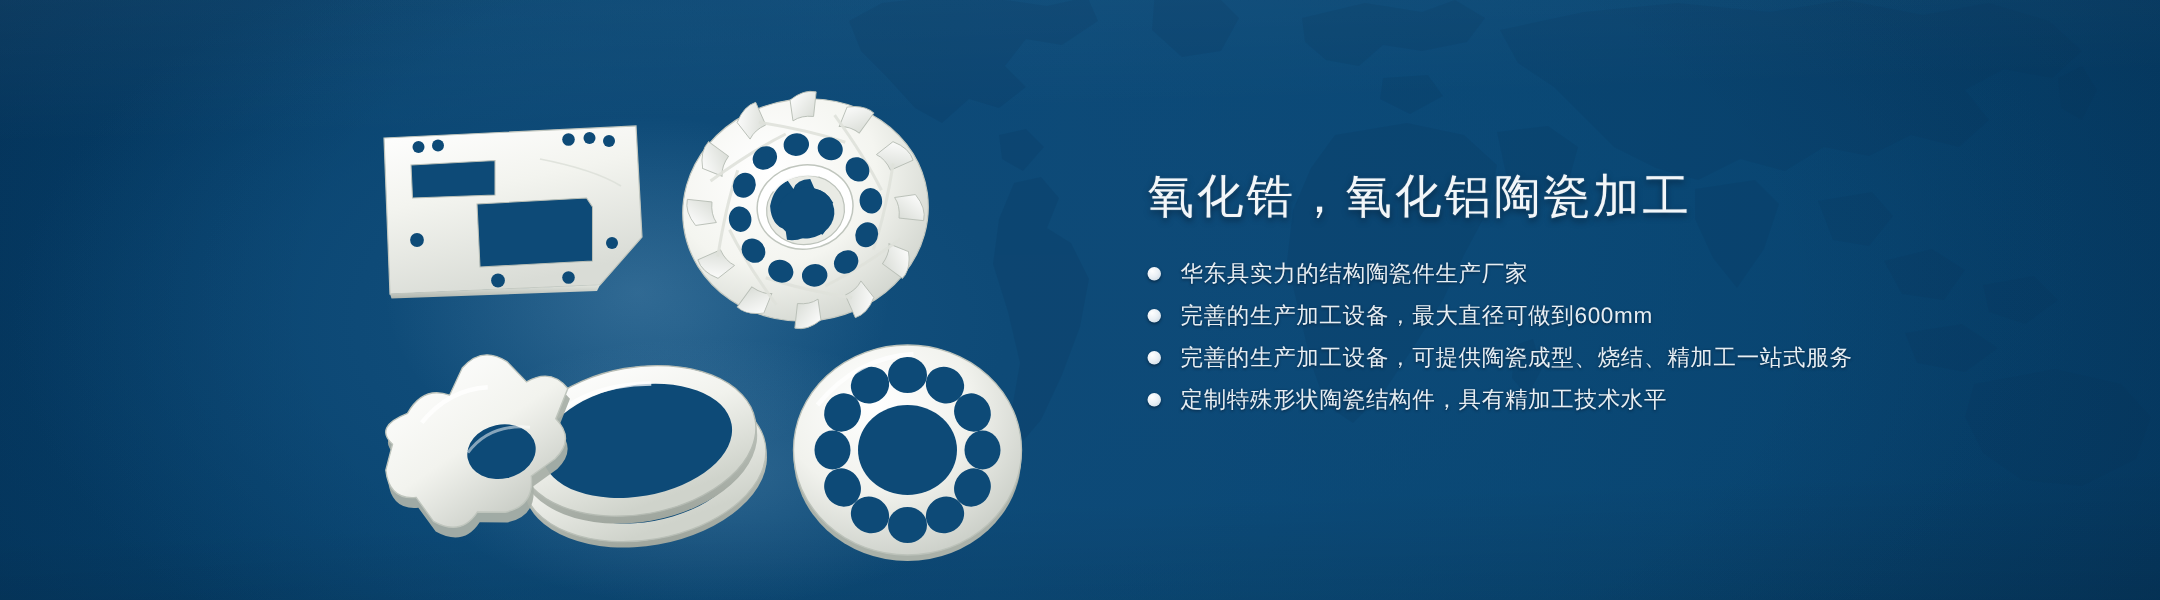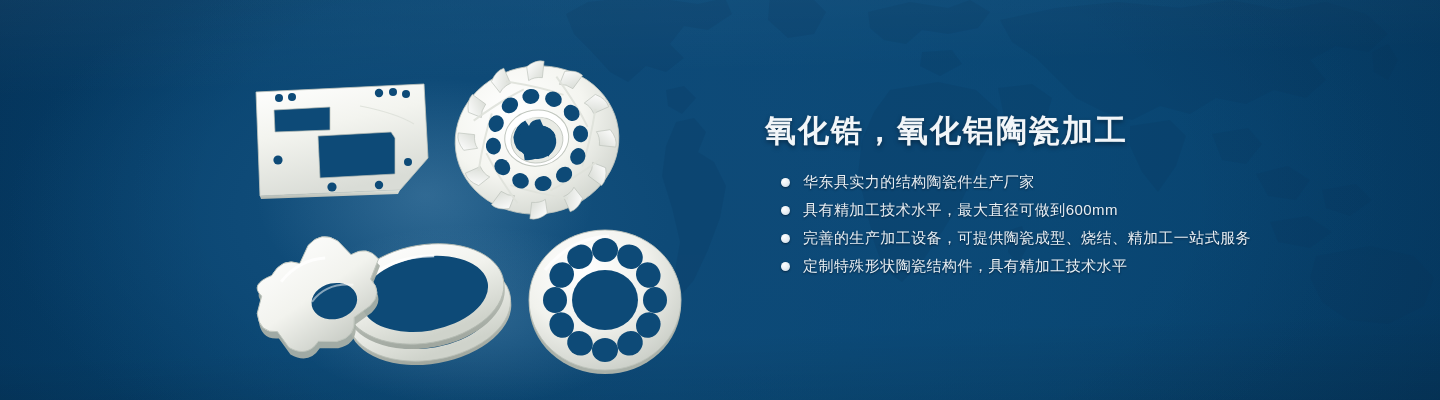--- a/index.html
+++ b/index.html
@@ -51,26 +51,26 @@
     pointer-events:none;
   }
 
   
   .textcol{
     position:absolute; left:765px; top:0; width:600px; height:400px;
   }
   .headline{
     position:absolute; top:112px; left:0;
     font-size:31px; line-height:1.25; letter-spacing:2px;
-    color:#f2f6f9; font-weight:700;
+    color:#f2f6f9; font-weight:400;
     text-shadow:0 2px 4px rgba(0,14,30,.55), 0 0 1px rgba(255,255,255,.35);
     white-space:nowrap;
   }
   .bullets{
-    position:absolute; top:172px; left:16px;
+    position:absolute; top:172px; left:0;
     list-style:none;
   }
   .bullet{
     display:flex; align-items:center;
     height:21px; margin-bottom:7px;
     white-space:nowrap;
   }
   .dot{
     width:9px; height:9px; border-radius:50%; flex:0 0 auto;
     background:radial-gradient(circle at 34% 30%, #ffffff 0%, #eaf0f5 48%, #c6d3dd 100%);
@@ -345,21 +345,21 @@
 
     <h1 class="headline">氧化锆，氧化铝陶瓷加工</h1>
 
     <ul class="bullets">
       <li class="bullet">
         <span class="dot"></span>
         <span class="btext">华东具实力的结构陶瓷件生产厂家</span>
       </li>
       <li class="bullet">
         <span class="dot"></span>
-        <span class="btext">具有精加工技术水平，最大直径可做到600mm</span>
+        <span class="btext">完善的生产加工设备，最大直径可做到600mm</span>
       </li>
       <li class="bullet">
         <span class="dot"></span>
         <span class="btext">完善的生产加工设备，可提供陶瓷成型、烧结、精加工一站式服务</span>
       </li>
       <li class="bullet">
         <span class="dot"></span>
         <span class="btext">定制特殊形状陶瓷结构件，具有精加工技术水平</span>
       </li>
     </ul>

